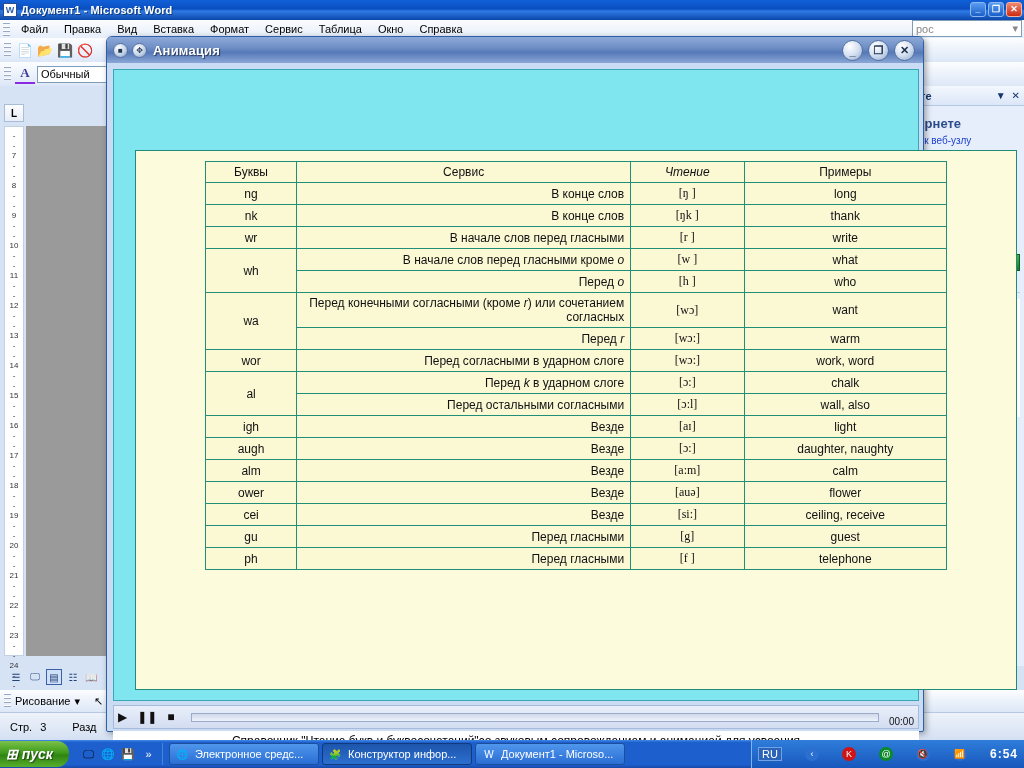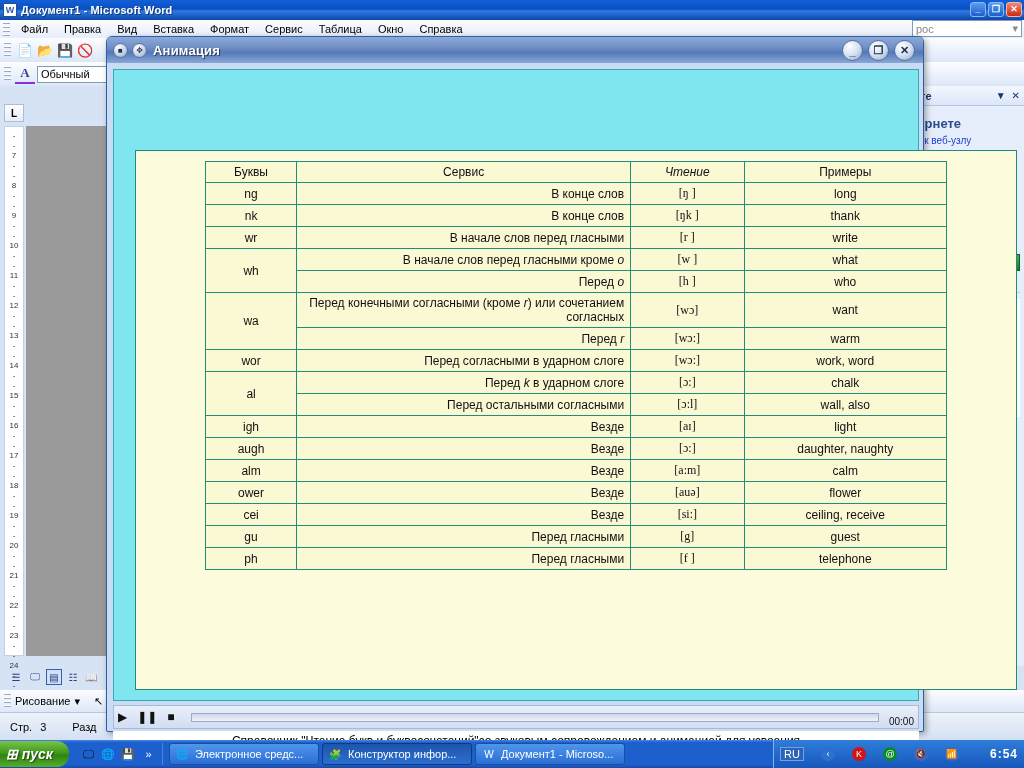--- a/index.html
+++ b/index.html
@@ -214,27 +214,27 @@
   .qlicon{width:15px;height:15px;display:flex;align-items:center;justify-content:center;font-size:11px;}
   #tasks{display:flex;align-items:center;gap:3px;padding-left:6px;flex:1;}
   .taskbtn{
     height:22px;min-width:150px;max-width:170px;display:flex;align-items:center;gap:5px;
     background:linear-gradient(#4f96ec,#2a6ed4);border:1px solid #1b4f9e;border-radius:3px;
     color:#fff;font-size:11px;padding:0 6px;overflow:hidden;white-space:nowrap;
   }
   .taskbtn.active{background:linear-gradient(#1d55ab,#2c6fd0);border-color:#12397a;}
   .tbico{width:14px;height:14px;display:flex;align-items:center;justify-content:center;font-size:10px;}
   #tray{
-    display:flex;align-items:center;gap:17px;height:28px;padding:0 6px;
+    display:flex;align-items:center;gap:23px;height:28px;padding:0 6px;
     background:linear-gradient(#2f7ddb,#1757bb);border-left:1px solid #7fb4f0;
   }
   .trayico{width:14px;height:14px;border-radius:50%;display:flex;align-items:center;
     justify-content:center;font-size:9px;color:#fff;}
   #lang{color:#fff;font-size:11px;background:#2a63b8;padding:0 3px;border:1px solid #6fa3e6;}
-  #clock{color:#fff;font-size:12px;font-weight:bold;letter-spacing:1px;margin-left:14px;}
+  #clock{color:#fff;font-size:12px;font-weight:bold;letter-spacing:1px;}
 </style>
 </head>
 <body>
 
 <div id="word-window">
 
   <div id="word-titlebar">
     <div class="wicon">W</div>
     <span id="word-title-text">Документ1 - Microsoft Word</span>
     <div class="wbtns">

